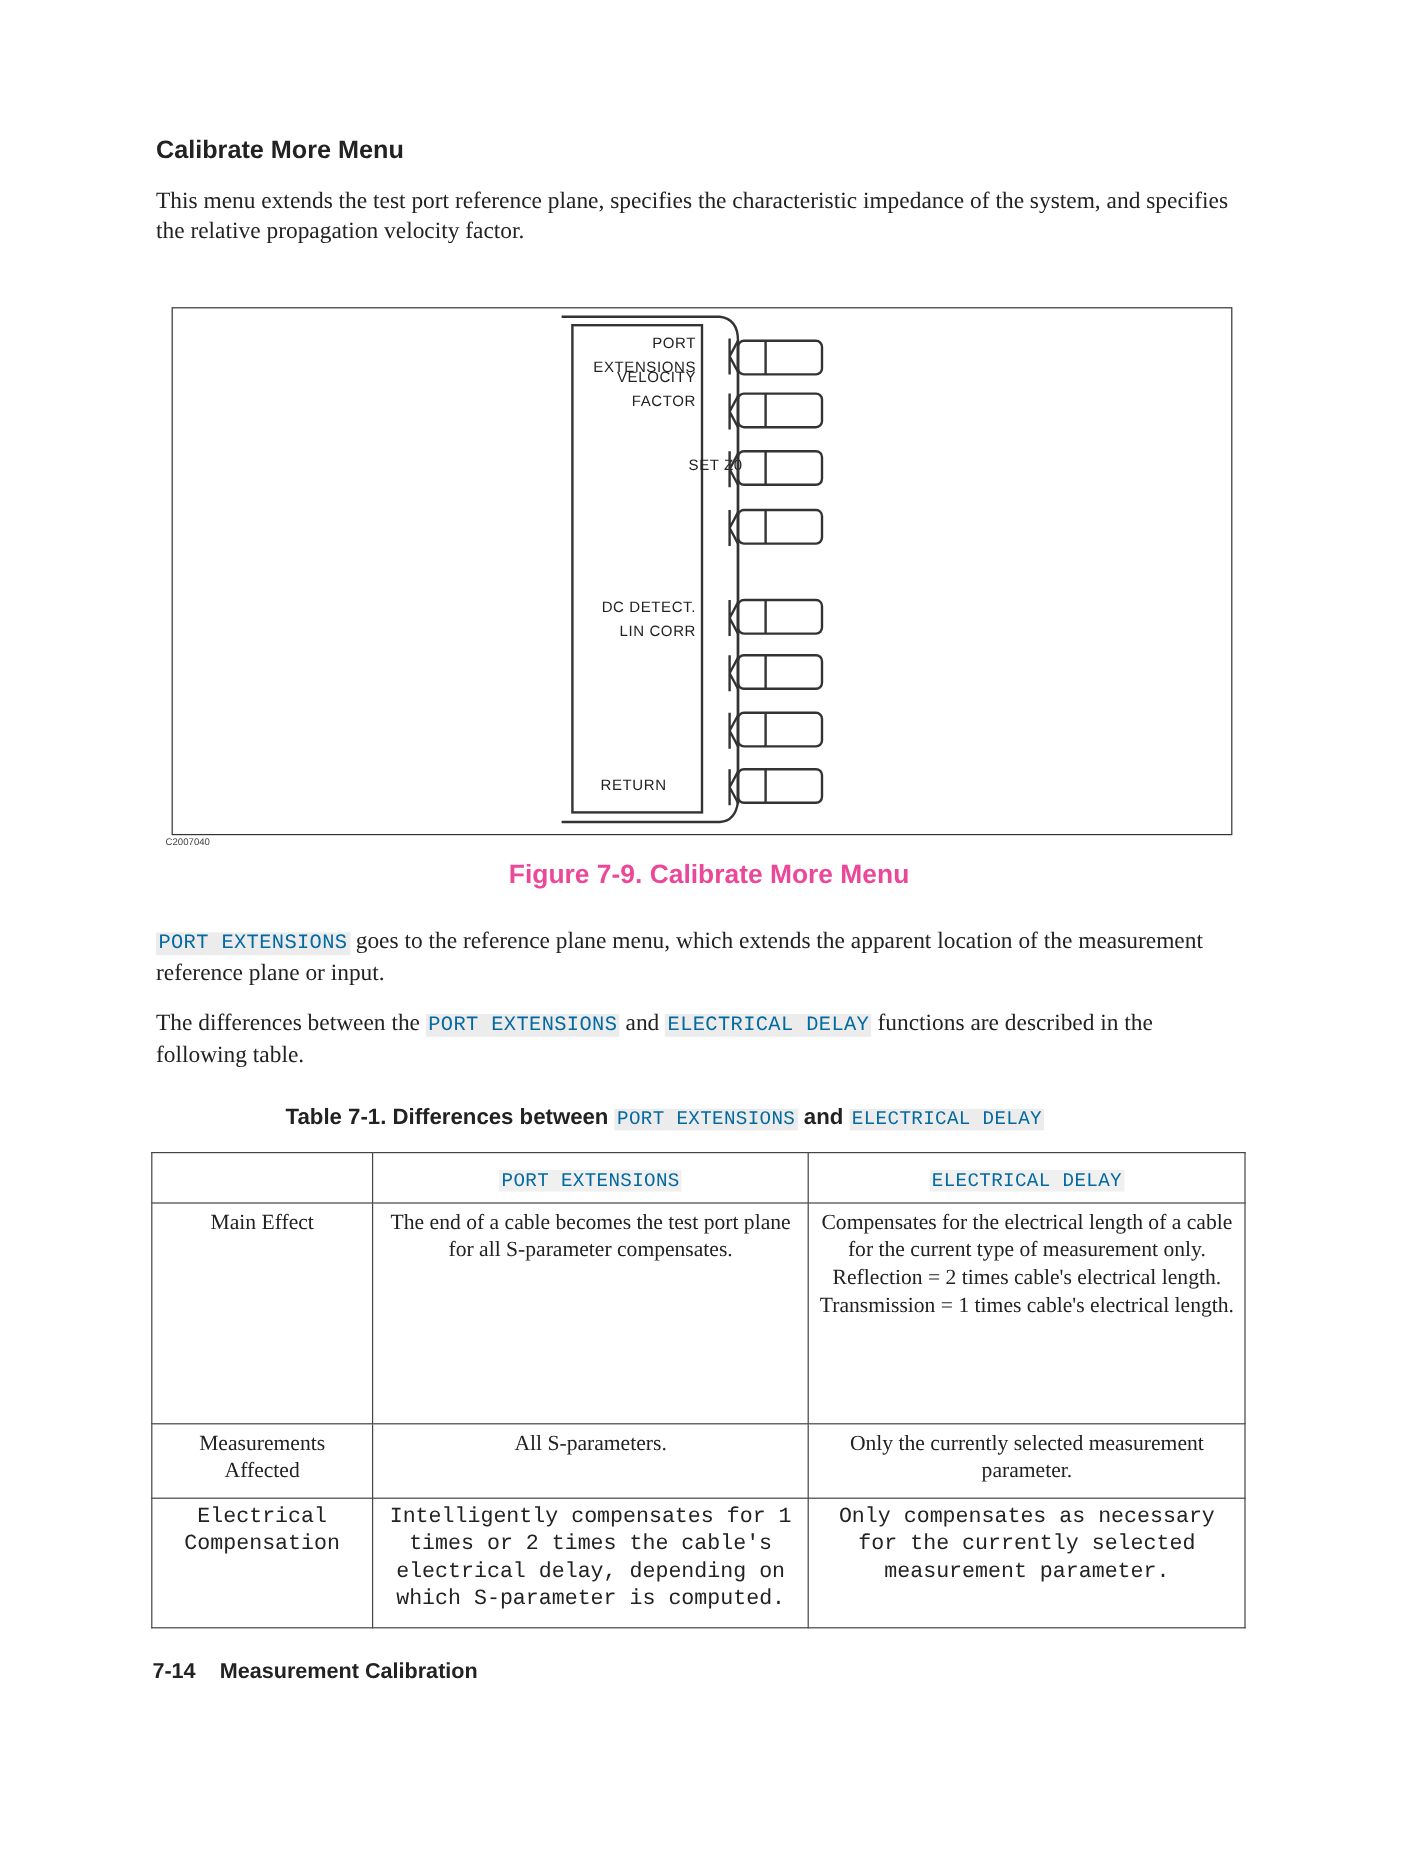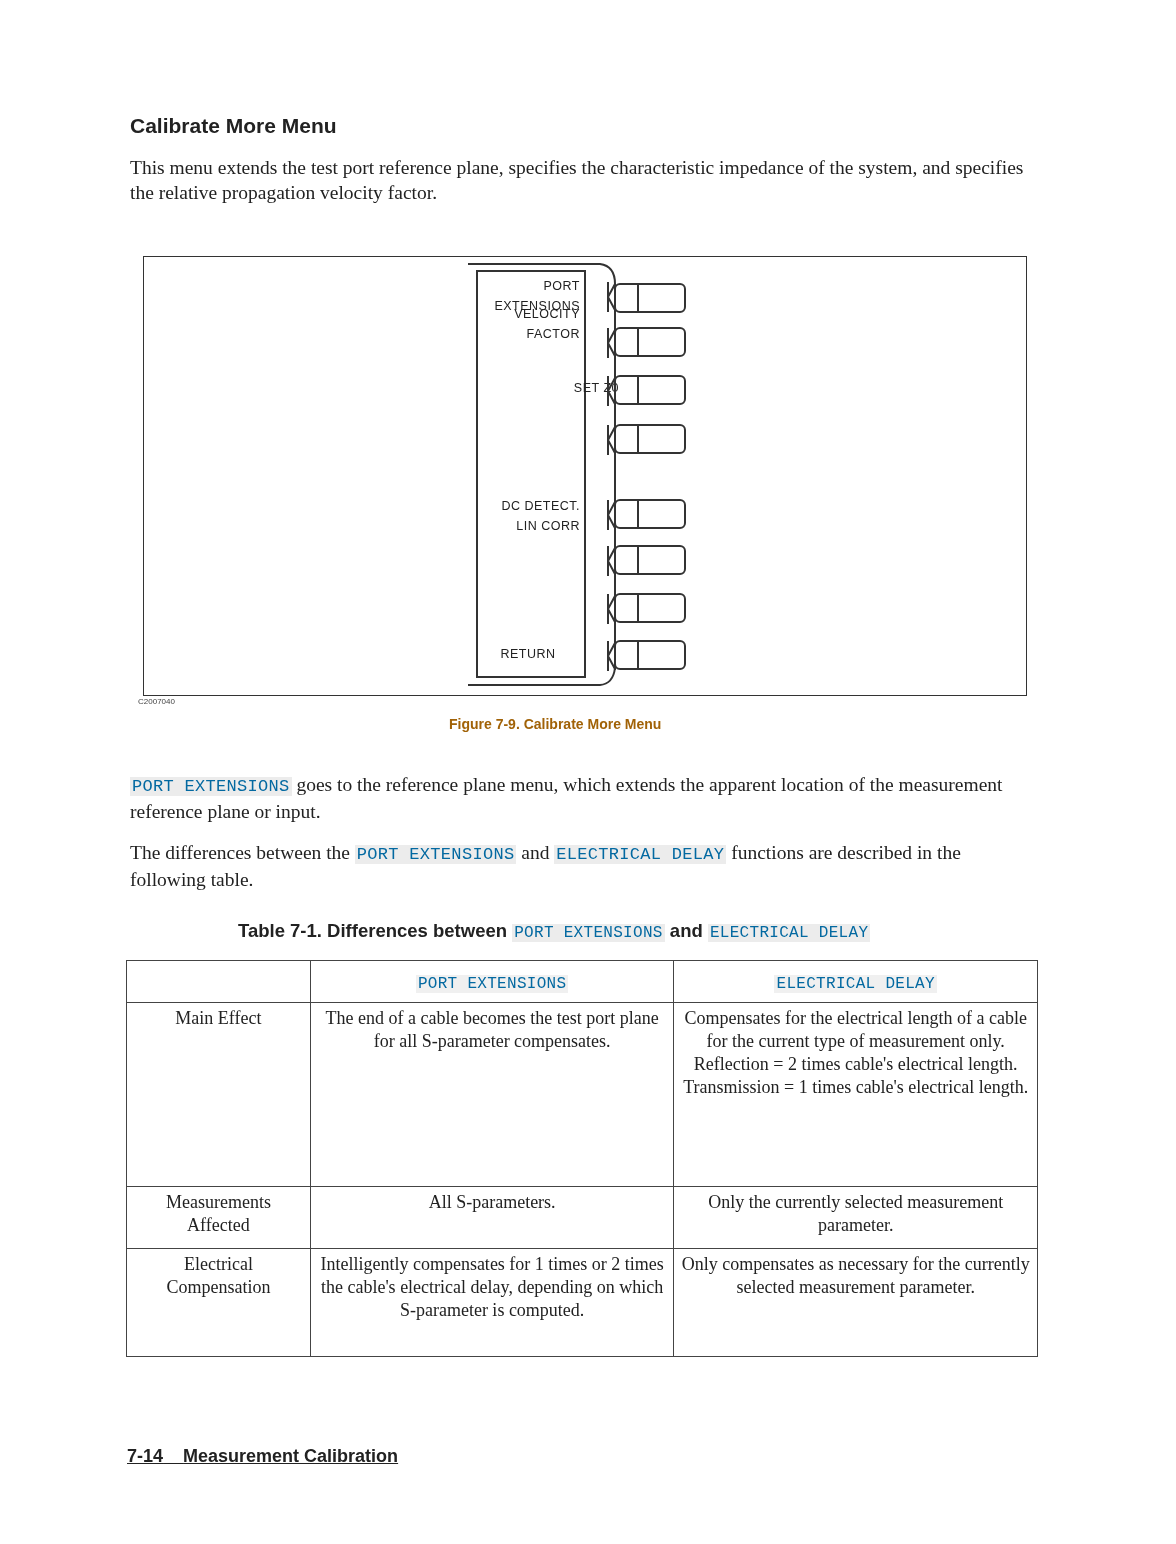--- a/index.html
+++ b/index.html
@@ -3,30 +3,30 @@
 <meta charset="utf-8">
 <style>
   html, body { margin:0; padding:0; background:#fff; }
   body { width:1176px; height:1544px; position:relative; overflow:hidden; color:#1a1a1a; font-family:"DejaVu Serif", serif; }
   .abs { position:absolute; }
   .h1 { left:130px; top:114px; font-family:"Liberation Sans", sans-serif; font-weight:bold; font-size:21px; color:#222; }
   .para { font-family:"Liberation Serif", serif; font-size:19.5px; line-height:25px; color:#222; }
   .softkey { font-family:"Liberation Mono", monospace; font-size:17px; background:#ececec; padding:0 2px; color:#0369a1; letter-spacing:0.3px; }
   .fig-frame { left:143px; top:256px; width:884px; height:440px; border:1.5px solid #333; box-sizing:border-box; }
   .fig-id { left:138px; top:697px; font-family:"Liberation Sans", sans-serif; font-size:8px; color:#444; }
-  .fig-cap { left:449px; top:716px; font-family:"Liberation Sans", sans-serif; font-weight:bold; font-size:14px; color:#a16207; }
+  .fig-cap { left:424px; top:716px; font-family:"Liberation Sans", sans-serif; font-weight:bold; font-size:22px; color:#ec4899; }
   .menu-panel { left:476px; top:270px; width:110px; height:408px; border:2px solid #333; box-sizing:border-box; }
   .menu-label { font-family:"Liberation Sans", sans-serif; font-size:12.5px; color:#222; text-align:right; right:6px; line-height:20px; letter-spacing:0.5px; }
   .table-cap { left:238px; top:920px; font-family:"Liberation Sans", sans-serif; font-weight:bold; font-size:18.5px; color:#222; white-space:nowrap; }
   .table-cap .softkey { font-weight:normal; font-size:16px; }
   table.cmp { position:absolute; left:126px; top:960px; width:912px; border-collapse:collapse; font-family:"Liberation Serif", serif; font-size:18px; line-height:23px; color:#222; }
   table.cmp td, table.cmp th { border:1.2px solid #444; vertical-align:top; padding:4px 6px 6px 6px; text-align:center; font-weight:normal; }
   table.cmp th { text-align:center; padding:10px 6px 6px 6px; }
   table.cmp th .softkey { background:#f0f0f0; font-size:16px; }
-  .footer { left:127px; top:1446px; font-family:"Liberation Sans", sans-serif; font-weight:bold; font-size:18px; color:#222; white-space:pre;text-decoration:underline; }
+  .footer { left:127px; top:1382px; font-family:"Liberation Sans", sans-serif; font-weight:bold; font-size:18px; color:#222; white-space:pre; }
 </style>
 </head>
 <body>
 
 <div class="abs h1">Calibrate More Menu</div>
 <div class="abs para" style="left:130px; top:155px; width:900px;">This menu extends the test port reference plane, specifies the characteristic impedance of the system, and specifies the relative propagation velocity factor.</div>
 
 <div class="abs fig-frame"></div>
 <svg class="abs" style="left:460px; top:258px;" width="260" height="436">
   <path d="M8 6 L140 6 Q155 8 155 26 L155 410 Q153 426 140 427 L8 427" fill="none" stroke="#333" stroke-width="2"></path>
@@ -133,21 +133,21 @@
       <div>Transmission = 1 times cable's electrical length.</div>
     </td>
   </tr>
   <tr style="height:62px;">
     <td>Measurements Affected</td>
     <td>All S-parameters.</td>
     <td>
           <div>Only the currently selected measurement parameter.</div>
         </td>
   </tr>
-  <tr style="height:108px;">
+  <tr style="height:108px;font-family:Liberation Mono, monospace;">
     <td>Electrical Compensation</td>
     <td>Intelligently compensates for 1 times or 2 times the cable's electrical delay, depending on which S-parameter is computed.</td>
     <td>
           <div>Only compensates as necessary for the currently selected measurement parameter.</div>
         </td>
   </tr>
 </tbody>
   </table>
 
 <div class="abs footer"><span>7-14</span>    <span>Measurement Calibration</span></div>

